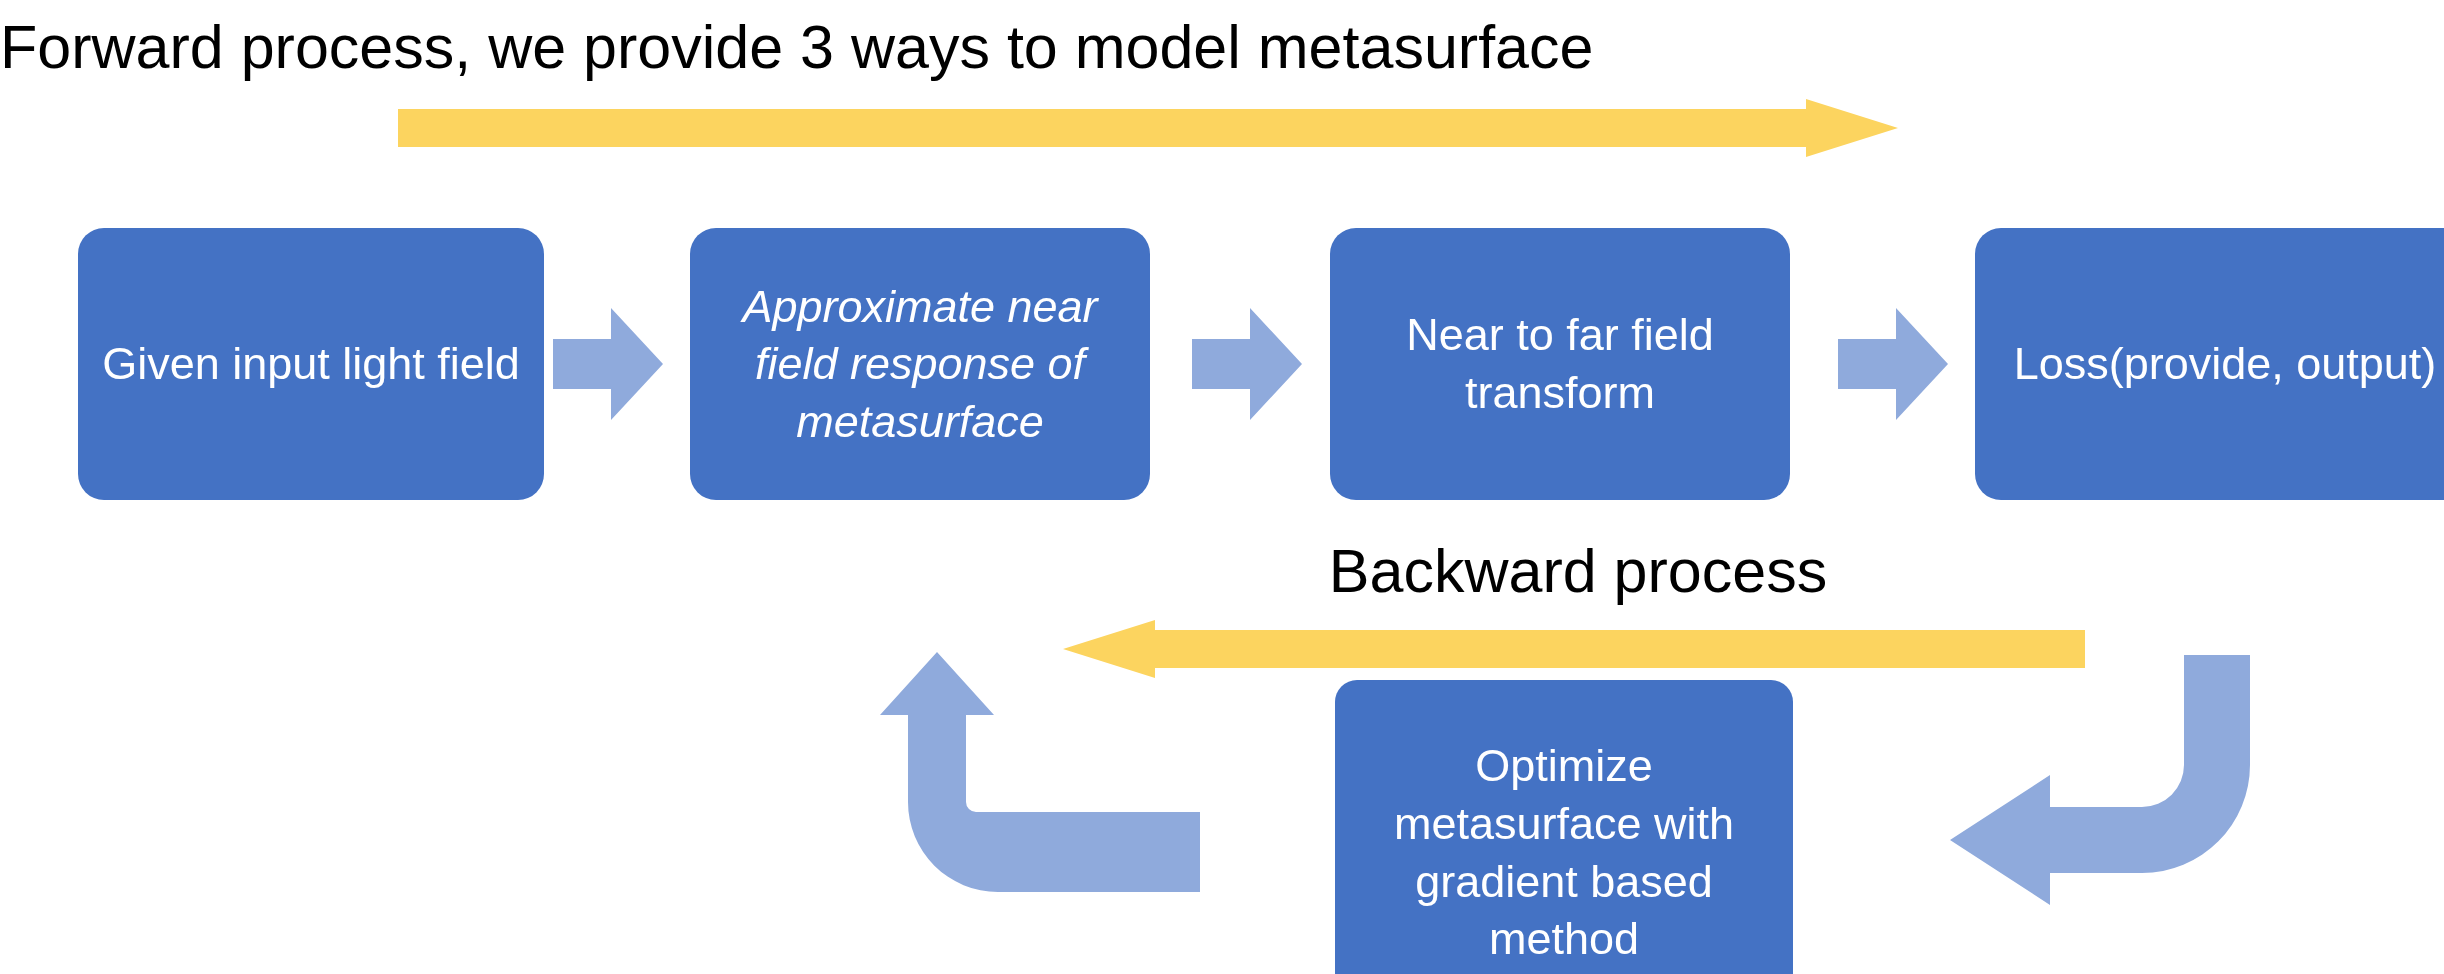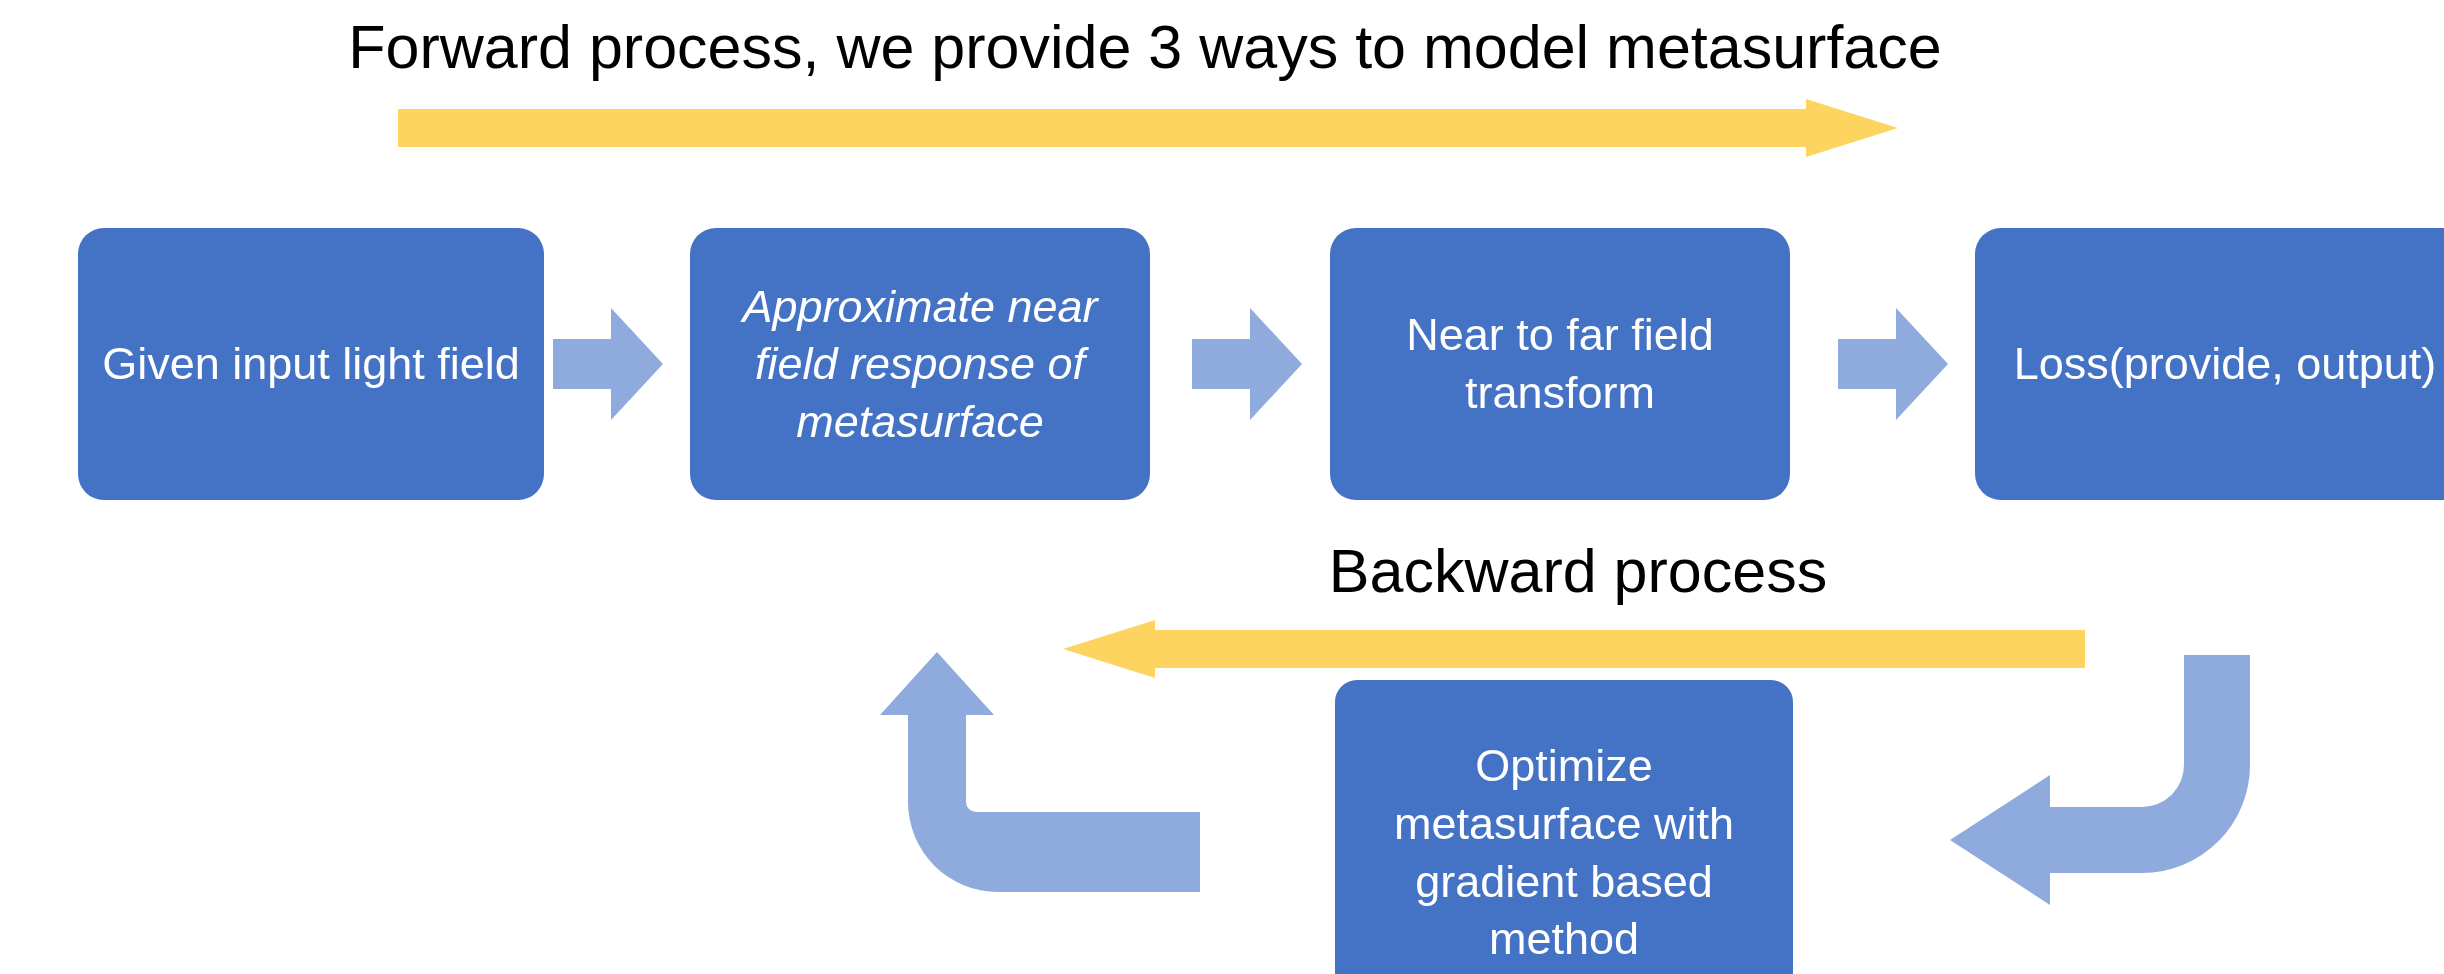--- a/index.html
+++ b/index.html
@@ -28,21 +28,21 @@
     color: #000000;
     font-family: "Liberation Sans", sans-serif;
     font-weight: 400;
     white-space: nowrap;
     line-height: 1.1;
   }
   #forward-title {
     left: 0;
     top: 14px;
     width: 2290px;
-    text-align: center;
+    text-align: left;
     font-size: 61px;
   }
   #backward-title {
     left: 0;
     top: 538px;
     width: 3156px;
     text-align: center;
     font-size: 61px;
   }
 

